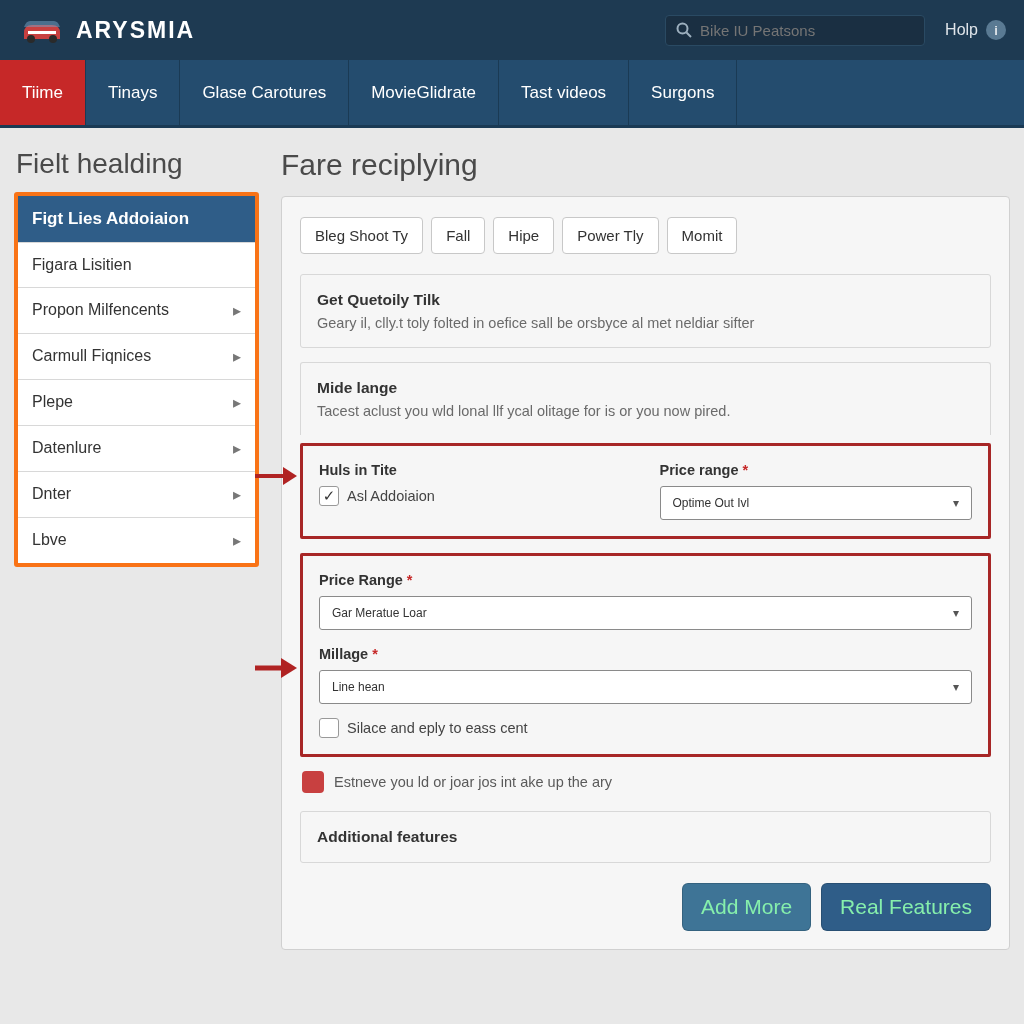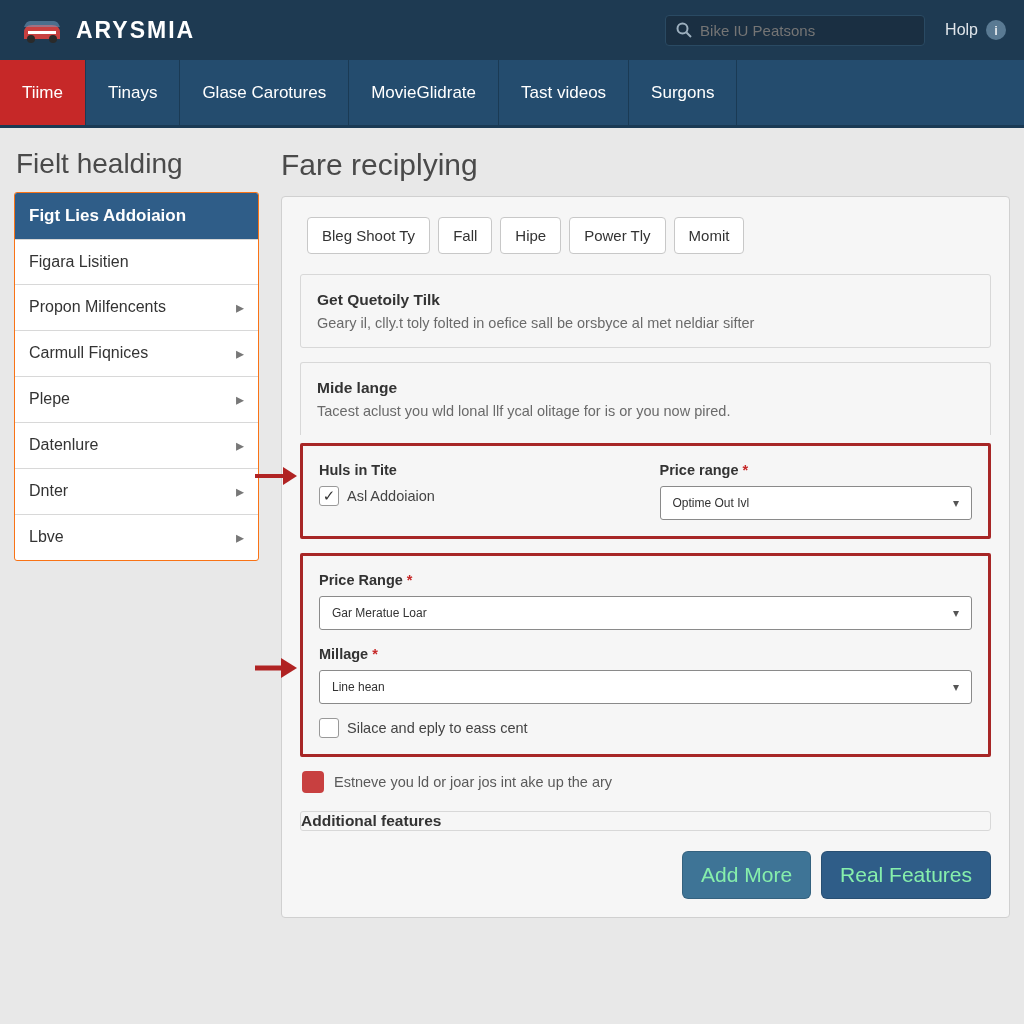--- a/index.html
+++ b/index.html
@@ -21,49 +21,49 @@
 .nav a.active { background:#c62828; }
 
 
 .page { display:flex; padding:14px 14px 0 14px; gap:22px; }
 .left-col { width:245px; flex-shrink:0; }
 .right-col { flex:1; }
 .field-heading { font-size:28px; color:#4a4a4a; font-weight:300; padding:6px 2px 12px 2px; }
 .main-heading { font-size:30px; color:#4a4a4a; font-weight:400; padding:6px 0 14px 0; }
 
 
-.side { background:#fff; border:1px solid #f97316; border-radius:3px; overflow:hidden; }
+.side { background:#fff; border:4px solid #f97316; border-radius:3px; overflow:hidden; }
 .side .hdr { background:#2f5d88; color:#fff; padding:13px 14px; font-size:17px; font-weight:bold; }
 .side a { display:flex; align-items:flex-start; padding:13px 14px; color:#333; text-decoration:none; border-top:1px solid #d8d8d8; font-size:16px; }
 .side a .chev { margin-left:auto; color:#777; }
 
 
 .card { background:#f6f6f6; border:1px solid #d0d0d0; border-radius:4px; padding:0 0 18px 0; }
-.pills { display:flex; gap:8px; padding:20px 18px 6px 25px; }
+.pills { display:flex; gap:8px; padding:20px 18px 6px 18px; }
 .pills .pill { background:#fff; border:1px solid #c8c8c8; border-radius:4px; padding:9px 14px; font-size:15px; color:#333; }
 
 .sec { border:1px solid #d8d8d8; border-radius:3px; margin:14px 18px 0 18px; padding:16px; background:#f6f6f6; }
 .sec-title { font-weight:bold; font-size:15.5px; color:#333; margin-bottom:6px; }
 .sec-desc { color:#6a6a6a; font-size:14.5px; }
 
 .hl { border:3px solid #a72626; border-radius:2px; position:relative; }
 
 .row2 { display:flex; gap:28px; }
 .row2 > div { flex:1; }
 .lbl { font-weight:bold; font-size:14.5px; color:#333; margin-bottom:8px; display:block; }
 .req::after { content:" *"; color:#c62828; }
 .chkline { display:flex; align-items:center; gap:8px; font-size:14.5px; color:#444; }
 .chkbox { width:20px; height:20px; border:1px solid #999; border-radius:3px; background:#fff; display:flex; align-items:center; justify-content:center; font-size:15px; color:#333; }
 .select { display:flex; align-items:center; background:#fff; border:1px solid #8a8a8a; border-radius:3px; padding:9px 12px; font-size:12px; color:#333; }
 .select .chev { margin-left:auto; color:#555; }
 
 .badge { width:22px; height:22px; background:#c84040; border-radius:4px; display:inline-flex; align-items:center; justify-content:center; color:#fff; font-size:14px; margin-right:10px; flex-shrink:0; }
 .noteline { display:flex; align-items:center; color:#5a5a5a; font-size:14.5px; margin:14px 18px 0 18px; padding-left:2px; }
 
-.feat-sec { border:1px solid #d8d8d8; border-radius:3px; margin:18px 18px 0 18px; font-weight:bold; font-size:15.5px; color:#333; }
+.feat-sec { border:1px solid #d8d8d8; border-radius:3px; margin:18px 18px 0 18px; padding:16px; font-weight:bold; font-size:15.5px; color:#333; }
 
 .actions { display:flex; gap:10px; justify-content:flex-end; padding:20px 18px 0 0; }
 .btn { padding:11px 18px; border-radius:6px; font-size:21px; color:#86efac; border:1px solid rgba(0,0,0,.15); }
 .btn.primary { background:#3e7496; }
 .btn.secondary { background:#2f5d88; }
 
 
 .arrow { position:absolute; left:-50px; color:#b02323; }
 .arrow svg { width:44px; height:24px; }
 

